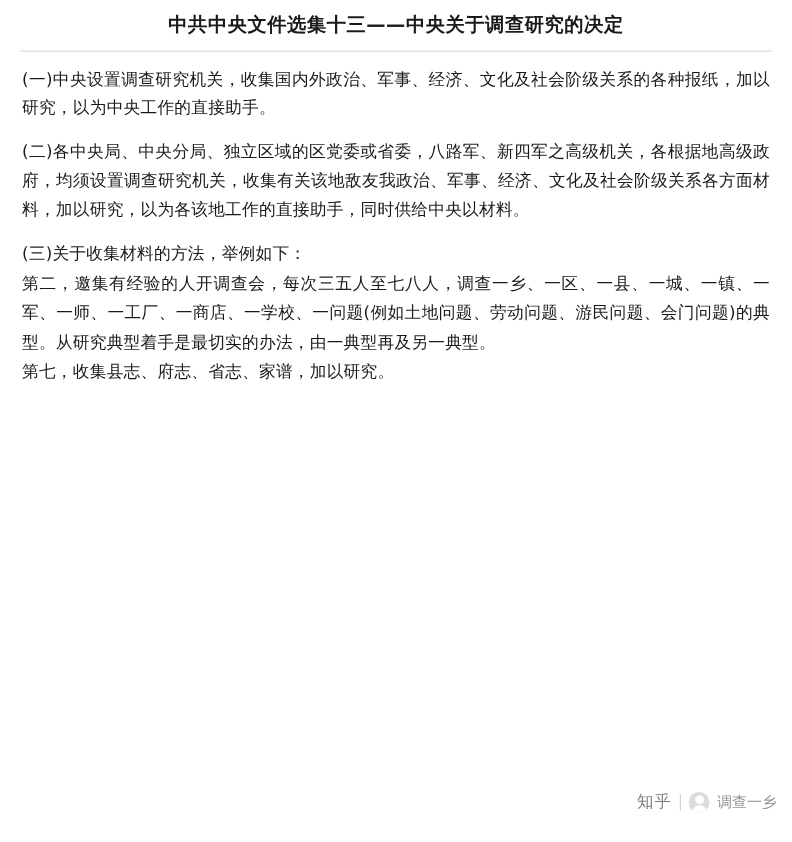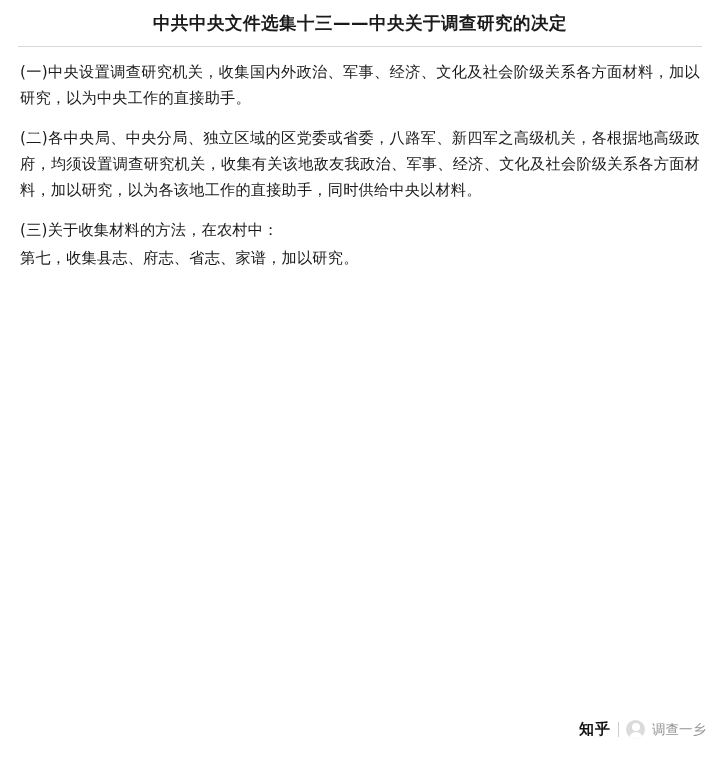--- a/index.html
+++ b/index.html
@@ -58,22 +58,22 @@
     position: absolute;
     right: 14px;
     bottom: 9px;
     display: flex;
     align-items: center;
     gap: 7px;
     opacity: 0.92;
   }
   .wm-logo {
     font-size: 15px;
-    color: #000000;
-    font-weight: bold;
+    color: #737373;
+    font-weight: normal;
     letter-spacing: 1px;
   }
   .wm-sep {
     width: 1px;
     height: 15px;
     background: #c9c9c9;
   }
   .wm-avatar {
     width: 19px;
     height: 19px;
@@ -111,23 +111,24 @@
 </head>
 <body>
 
 <div class="page">
 
   <div class="doc-title">中共中央文件选集十三——中央关于调查研究的决定</div>
 
   <div class="divider"></div>
 
   <div class="body-area">
-    <p class="para">(一)中央设置调查研究机关，收集国内外政治、军事、经济、文化及社会阶级关系各方面材料，加以研究，以为中央工作的直接助手。</p>
+    <p class="para">(一)中央设置调查研究机关，收集国内外政治、军事、经济、文化及社会阶级关系的各种报纸，加以研究，以为中央工作的直接助手。</p>
     <p class="para">(二)各中央局、中央分局、独立区域的区党委或省委，八路军、新四军之高级机关，各根据地高级政府，均须设置调查研究机关，收集有关该地敌友我政治、军事、经济、文化及社会阶级关系各方面材料，加以研究，以为各该地工作的直接助手，同时供给中央以材料。</p>
-    <p class="para lead">(三)关于收集材料的方法，在农村中：</p>
+    <p class="para lead">(三)关于收集材料的方法，举例如下：</p>
+    <p class="para tight">第二，邀集有经验的人开调查会，每次三五人至七八人，调查一乡、一区、一县、一城、一镇、一军、一师、一工厂、一商店、一学校、一问题(例如土地问题、劳动问题、游民问题、会门问题)的典型。从研究典型着手是最切实的办法，由一典型再及另一典型。</p>
     <p class="para tight">第七，收集县志、府志、省志、家谱，加以研究。</p>
   </div>
 
   <div class="watermark">
     <span class="wm-logo">知乎</span>
     <span class="wm-sep"></span>
     <span class="wm-avatar"></span>
     <span class="wm-name">调查一乡</span>
   </div>
 

